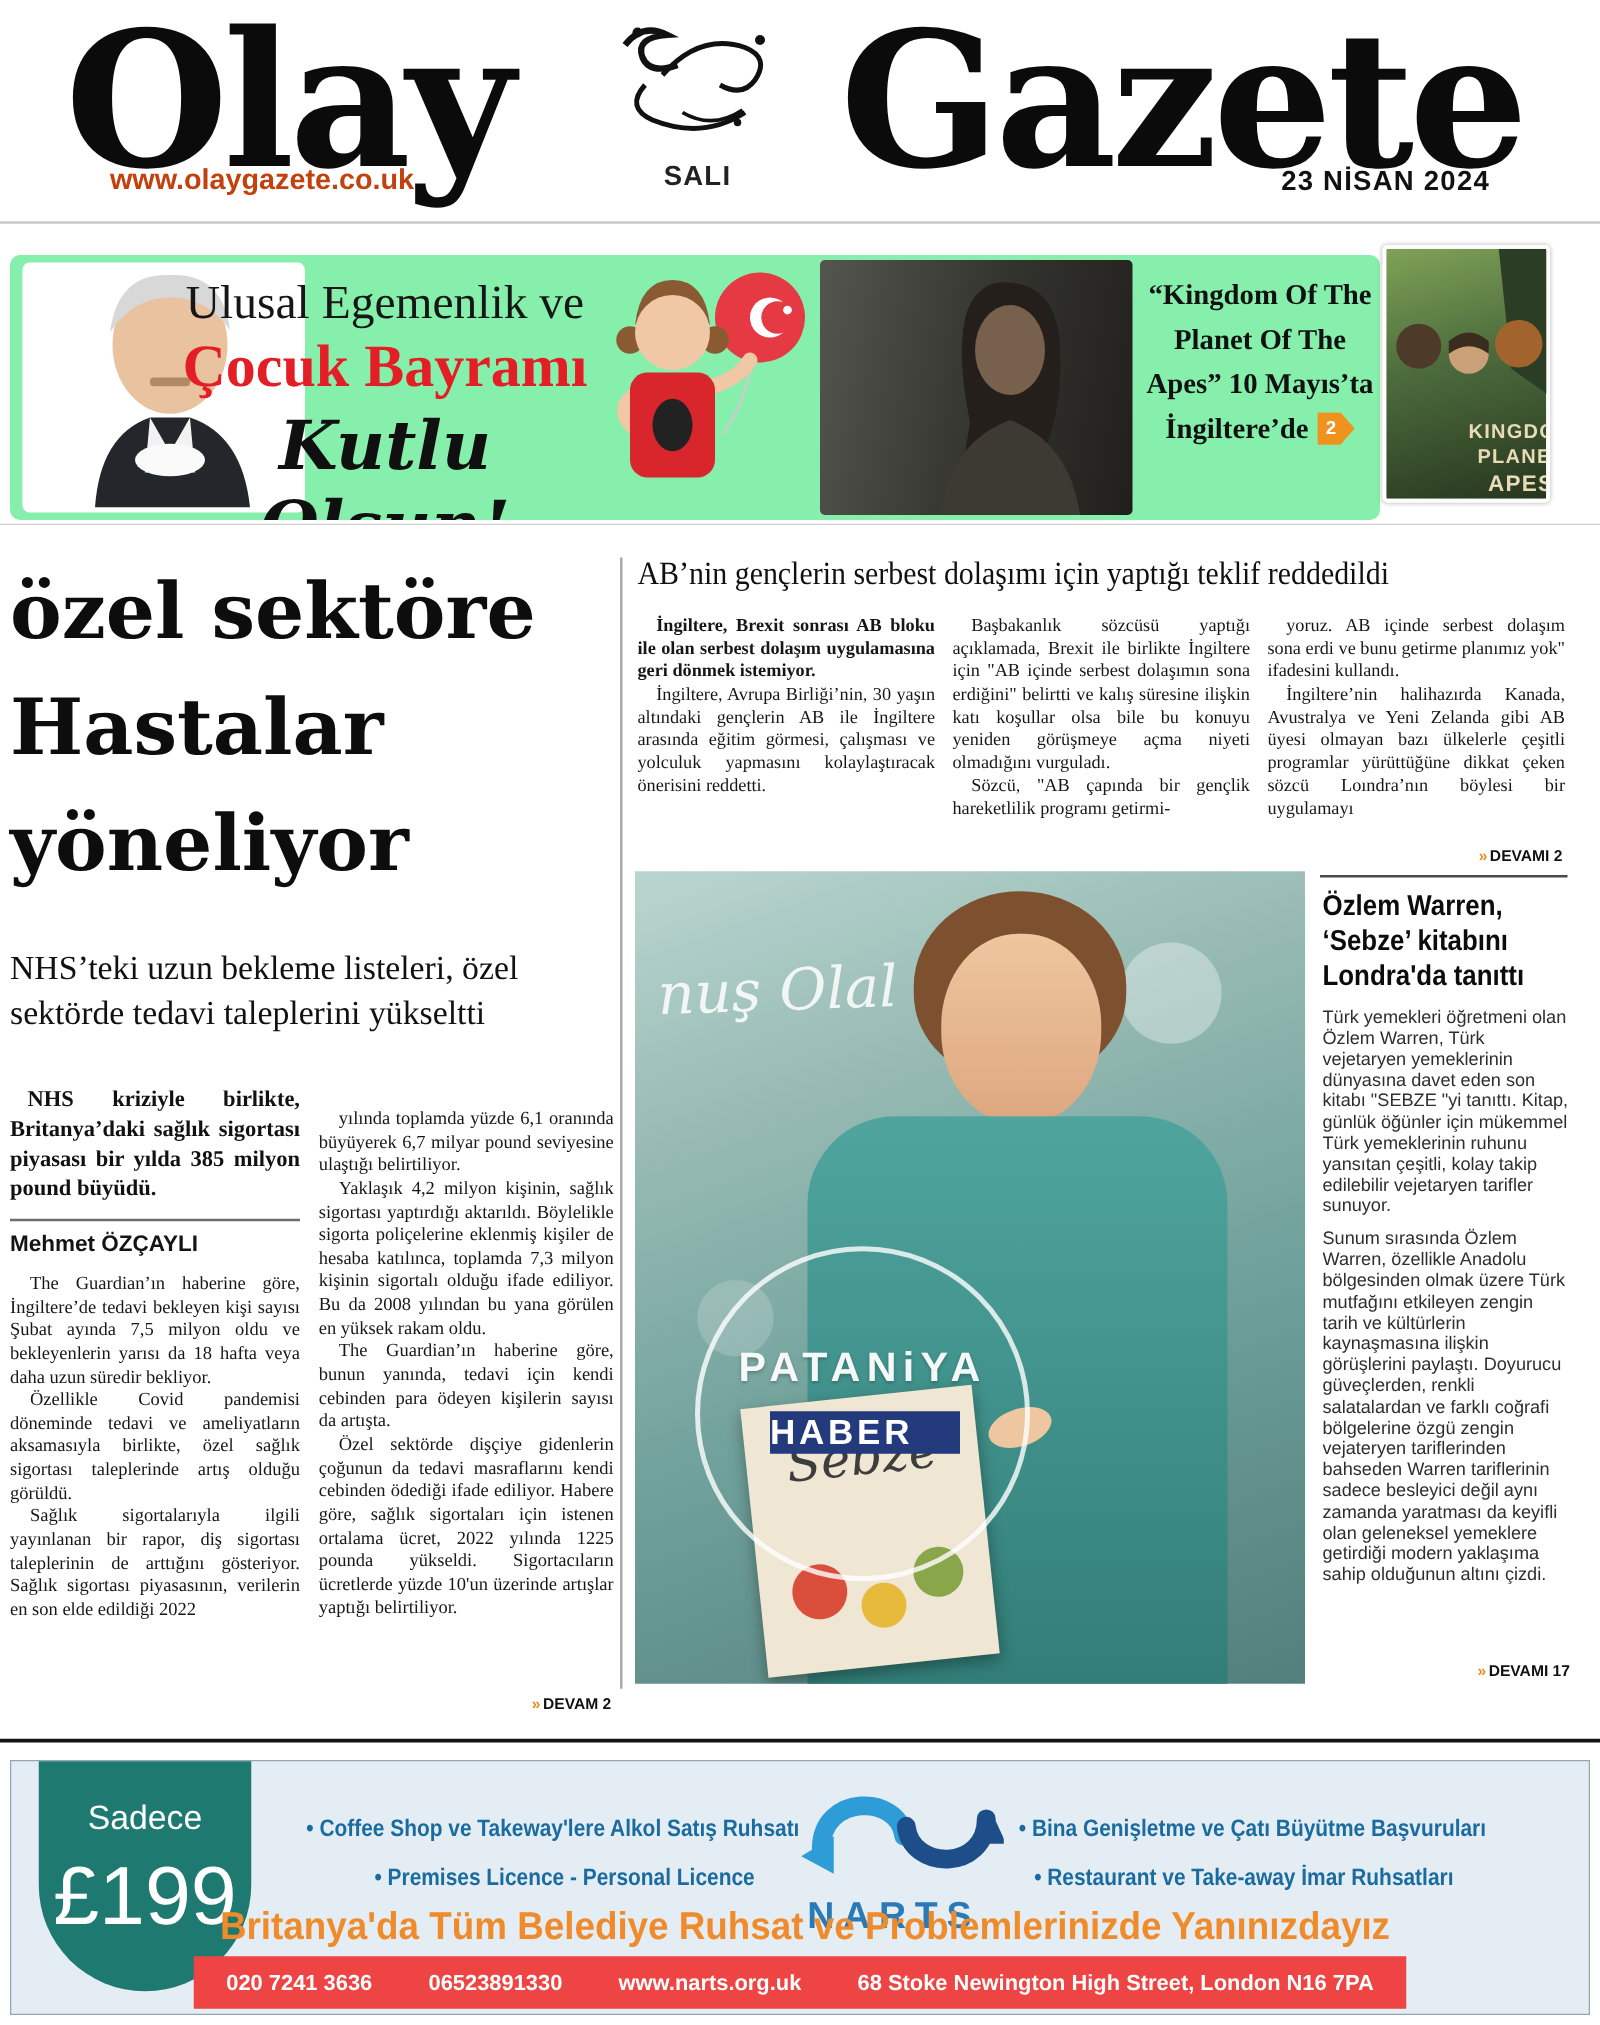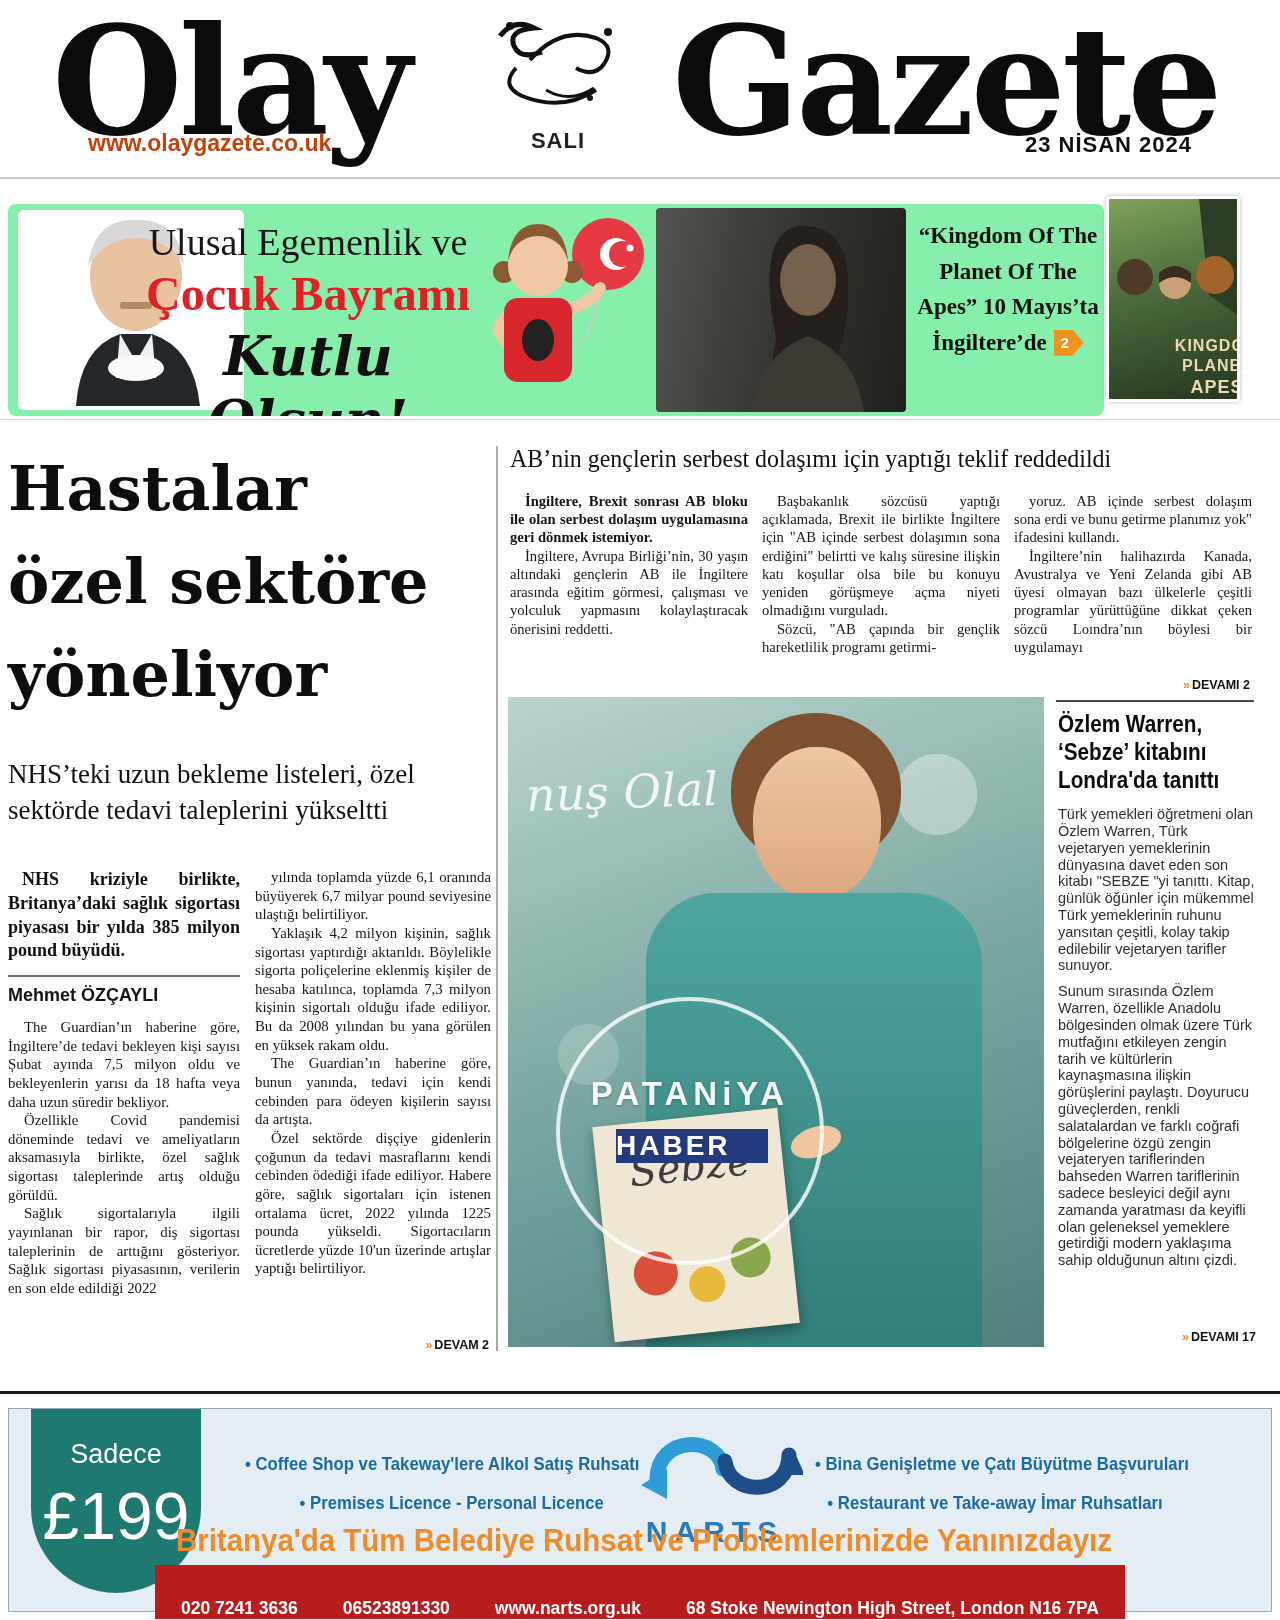--- a/index.html
+++ b/index.html
@@ -44,21 +44,21 @@
   .poster { position:absolute; left:1106px; top:196px; width:134px; height:206px; border:3px solid #fff; border-radius:4px;
             overflow:hidden; background:linear-gradient(165deg,#7fa257 0%,#4c6b3c 45%,#27361f 100%); box-shadow:0 0 4px rgba(0,0,0,.3); }
   .p-title { position:absolute; left:0; width:100%; text-align:center; color:#e8dcb6;
              font-family:"Liberation Sans",sans-serif; font-weight:bold; letter-spacing:1px;margin-left:44px; }
 
   
   .lead-headline { position:absolute; left:8px; top:442px; width:486px; font-family:"DejaVu Serif",serif;
                    font-weight:800; font-size:62px; line-height:1.5; color:#0d0d0d; }
   .lead-subhead  { position:absolute; left:8px; top:756px; width:486px; font-size:27px; line-height:1.35; color:#111; }
   .colA { position:absolute; left:8px;  top:868px; width:232px; height:486px; overflow:hidden; }
-  .colB { position:absolute; left:255px; top:868px; width:236px; height:486px; overflow:hidden; }
+  .colB { position:absolute; left:255px; top:886px; width:236px; height:486px; overflow:hidden; }
   .news p { font-size:14.8px; line-height:1.26; text-align:justify; text-indent:16px; color:#161616; }
   .lead-intro { font-weight:bold; font-size:18px; line-height:1.32; text-align:justify; text-indent:14px; color:#111; }
   .byline-rule { margin-top:12px; border-top:2px solid #6e6e6e; }
   .byline { margin:8px 0 12px 0; font-family:"Liberation Sans",sans-serif; font-weight:bold; font-size:18px; color:#141414; }
   .devam { font-family:"Liberation Sans",sans-serif; font-weight:bold; font-size:12.5px; color:#111; white-space:nowrap; }
   .devam .arr { color:#f18a1d; font-weight:bold; margin-right:2px; }
   .devam-b { position:absolute; right:2px; bottom:2px; background:#fff; padding-left:6px; }
 
   
   .eu-head { position:absolute; left:510px; top:444px; width:742px; font-size:26px; color:#101010; }
@@ -115,22 +115,22 @@
   .bul .bline::before { content:"•  "; }
   .bul-left  { left:236px; top:44px; width:390px; }
   .bul-left .ind { padding-left:62px; }
   .bul-right { left:806px; top:44px; width:400px; }
   .bul-right .ind { padding-left:14px; }
   .narts { position:absolute; left:618px; top:10px; width:176px; text-align:center; }
   .narts-brand { font-family:"Liberation Sans",sans-serif; font-weight:bold; font-size:30px; letter-spacing:7px; color:#2a7ab8; }
   .tagline { position:absolute; left:140px; top:114px; width:990px; text-align:center;
              font-family:"Liberation Sans",sans-serif; font-weight:bold; font-size:31px; color:#ef8b2b;
              transform:scaleX(.95); white-space:nowrap; }
-  .contact-bar { position:absolute; left:146px; top:156px; width:970px; height:54px; background:#b91c1c;
-                 display:flex; align-items:flex-end; justify-content:space-between; padding:0 26px;
+  .contact-bar { position:absolute; left:146px; top:156px; width:970px; height:42px; background:#ef4444;
+                 display:flex; align-items:center; justify-content:space-between; padding:0 26px;
                  color:#fff; font-family:"Liberation Sans",sans-serif; font-weight:bold; font-size:17.5px; white-space:nowrap; }
   .badge { position:absolute; left:1136px; top:26px; width:112px; height:172px; }
   .ribbon { position:absolute; top:88px; width:28px; height:58px; background:#2f74ad;
             clip-path:polygon(0 0,100% 0,100% 100%,50% 80%,0 100%); }
   .rb1 { left:20px; transform:rotate(-16deg); }
   .rb2 { left:62px; transform:rotate(16deg); }
   .b-circle { position:absolute; left:2px; top:0; width:108px; height:108px; border-radius:50%; background:#2f74ad; }
   .b-circle::after { content:""; position:absolute; inset:6px; border:2px dotted rgba(255,255,255,.9); border-radius:50%; }
   .b-inner { position:absolute; left:19px; top:19px; width:70px; height:70px; background:#fff; border-radius:50%;
              display:flex; flex-direction:column; align-items:center; justify-content:center; z-index:2; }
@@ -217,22 +217,22 @@
       <path d="M50 74 Q66 60 82 74 L82 84 Q66 72 50 84 Z" fill="#3a2c1e"></path>
       <circle cx="106" cy="76" r="19" fill="#a2642c"></circle>
     </svg>
     <div class="p-title" style="top:138px; font-size:16px;">KINGDOM</div>
     <div class="p-title" style="top:158px; font-size:16px;">PLANET</div>
     <div class="p-title" style="top:178px; font-size:18px;">APES</div>
   </div>
   <div class="rule-b"></div>
 
   <div class="lead-headline">
+    <div>özel sektöre</div>
     <div>Hastalar</div>
-    <div>özel sektöre</div>
     <div>yöneliyor</div>
   </div>
   <div class="lead-subhead">NHS’teki uzun bekleme listeleri, özel sektörde tedavi taleplerini yükseltti</div>
 
   <div class="colA news">
     <div class="lead-intro">NHS kriziyle birlikte, Britanya’daki sağlık sigortası piyasası bir yılda 385 milyon pound büyüdü.</div>
     <div class="byline-rule"></div>
     <div class="byline">Mehmet ÖZÇAYLI</div>
     <p>The Guardian’ın haberine göre, İngiltere’de tedavi bekleyen kişi sayısı Şubat ayında 7,5 milyon oldu ve bekleyenlerin yarısı da 18 hafta veya daha uzun süredir bekliyor.</p>
     <p>Özellikle Covid pandemisi döneminde tedavi ve ameliyatların aksamasıyla birlikte, özel sağlık sigortası taleplerinde artış olduğu görüldü.</p>

